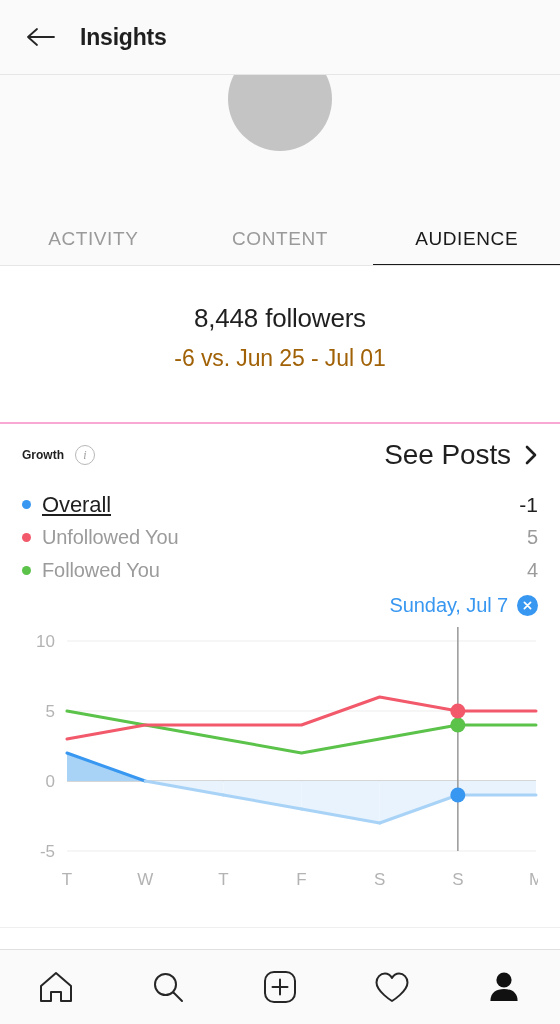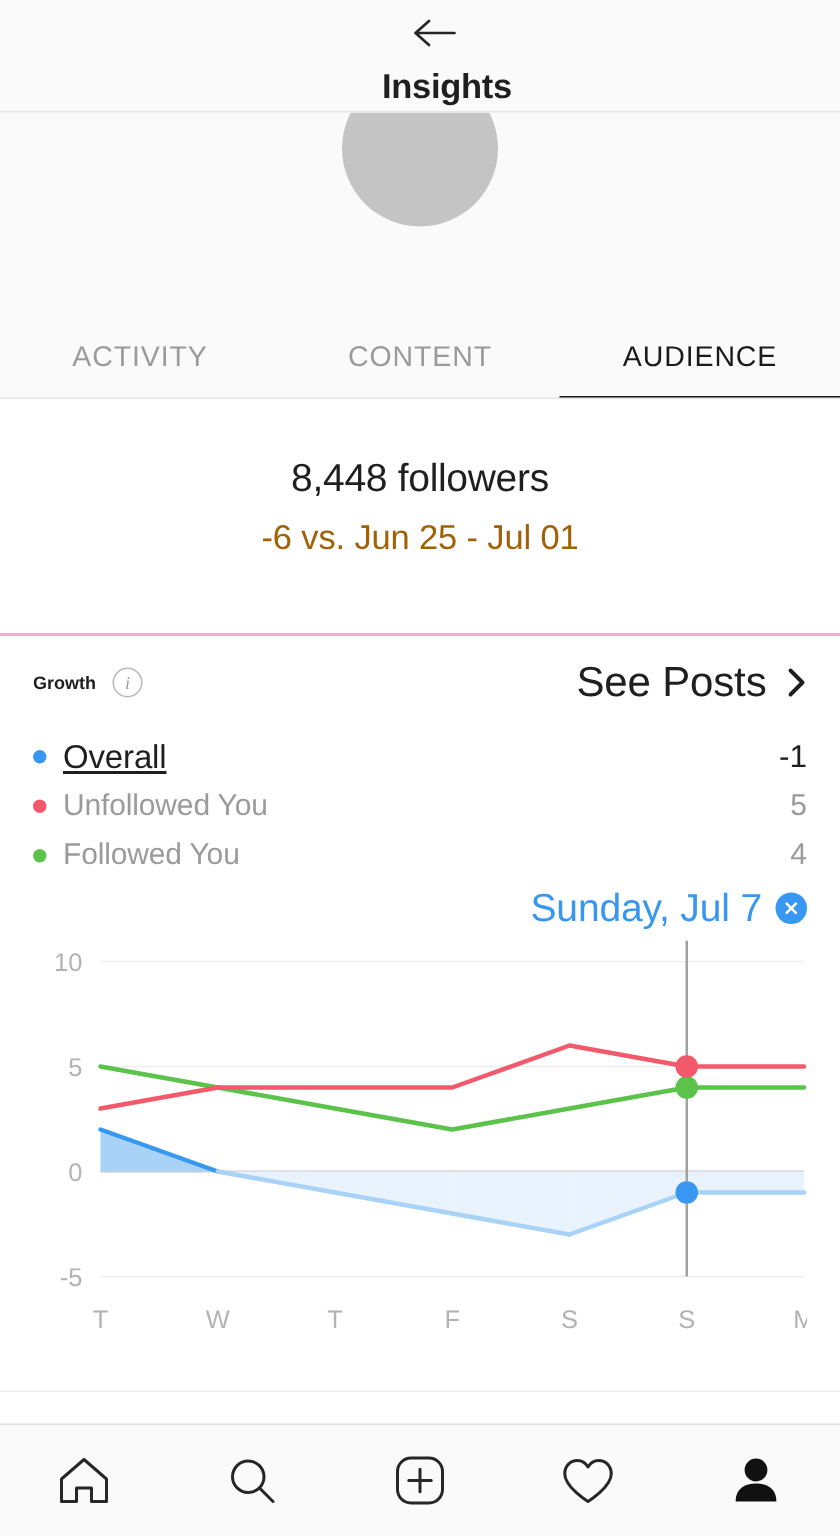--- a/index.html
+++ b/index.html
@@ -16,21 +16,20 @@
   
   .header {
     height:75px;
     background:#fafafa;
     border-bottom:1px solid #e6e6e6;
     display:flex;
     align-items:center;
     padding-left:18px;
     position:relative;
     z-index:5;
-    flex-direction:column;
   }
   .back-arrow { width:44px; height:44px; display:flex; align-items:center; justify-content:center; }
   .header-title {
     font-size:23px;
     font-weight:bold;
     color:#1f1f1f;
     margin-left:18px;
     letter-spacing:-0.2px;
   }
 
@@ -155,21 +154,21 @@
 
   
   .selected-row {
     display:flex;
     align-items:center;
     justify-content:flex-end;
     height:36px;
     gap:9px;
   }
   .selected-label {
-    font-size:26px;
+    font-size:20px;
     color:#3897f0;
     letter-spacing:-0.1px;
   }
   .selected-close {
     width:21px; height:21px;
     border-radius:50%;
     background:#3897f0;
     display:flex; align-items:center; justify-content:center;
     flex:none;
   }

